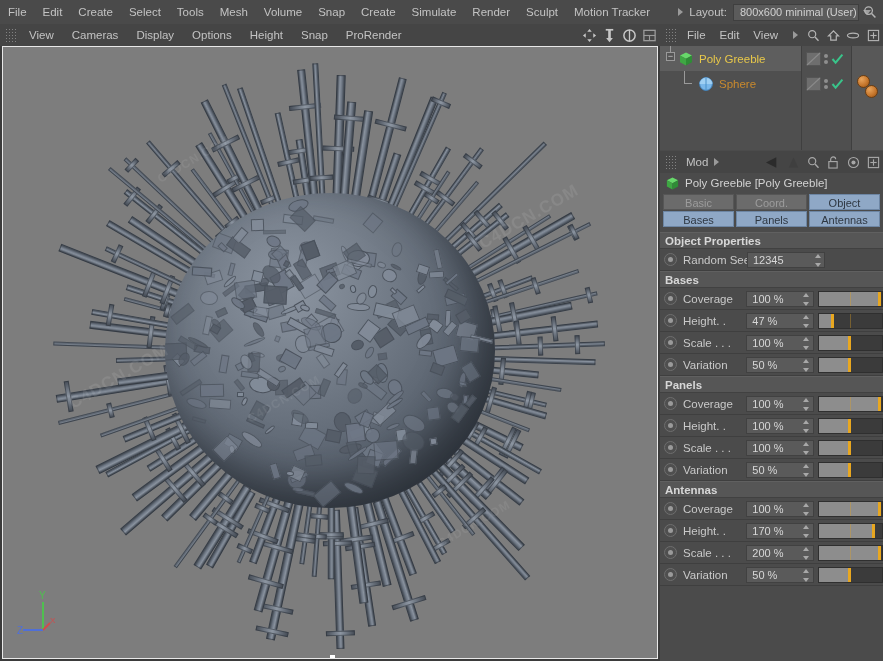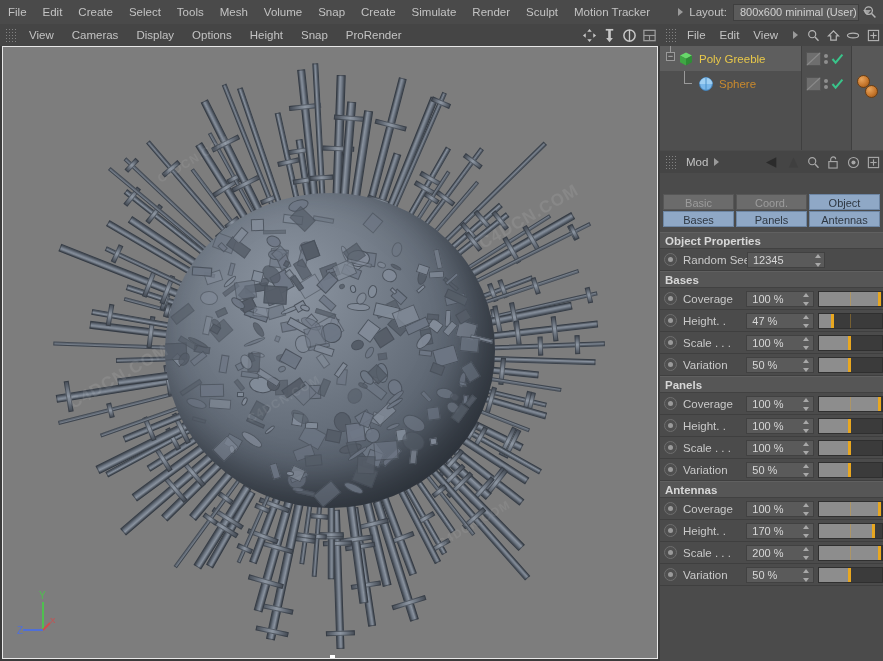--- a/index.html
+++ b/index.html
@@ -1090,20 +1090,30 @@
           <div class="icon-btn">
             <svg width="13" height="13" viewBox="0 0 14 14">
                 <rect x="1.5" y="1.5" width="11" height="11" fill="none" stroke="#a8a8a8" stroke-width="1.2"></rect>
                 <line x1="7" y1="3.6" x2="7" y2="10.4" stroke="#a8a8a8" stroke-width="1.2"></line>
                 <line x1="3.6" y1="7" x2="10.4" y2="7" stroke="#a8a8a8" stroke-width="1.2"></line>
               </svg>
           </div>
         </div>
       </div>
 
+      <div class="am-title">
+        <span style="margin-right:5px">
+          <svg width="15" height="15" viewBox="0 0 16 16">
+              <path d="M8 1.5 L14 4.6 L8 7.8 L2 4.6 Z" fill="#67d86a"></path>
+              <path d="M2 4.6 L8 7.8 L8 14.4 L2 11.2 Z" fill="#3ea843"></path>
+              <path d="M14 4.6 L8 7.8 L8 14.4 L14 11.2 Z" fill="#2f8c36"></path>
+            </svg>
+        </span>
+        <span>Poly Greeble [Poly Greeble]</span>
+      </div>
 
       <div class="am-tabs">
         <div class="tabrow" id="tabrow1-host">
             <div class="tab inactive">Basic</div>
             <div class="tab inactive">Coord.</div>
             <div class="tab">Object</div>
           </div>
         <div class="tabrow" id="tabrow2-host">
             <div class="tab">Bases</div>
             <div class="tab">Panels</div>

